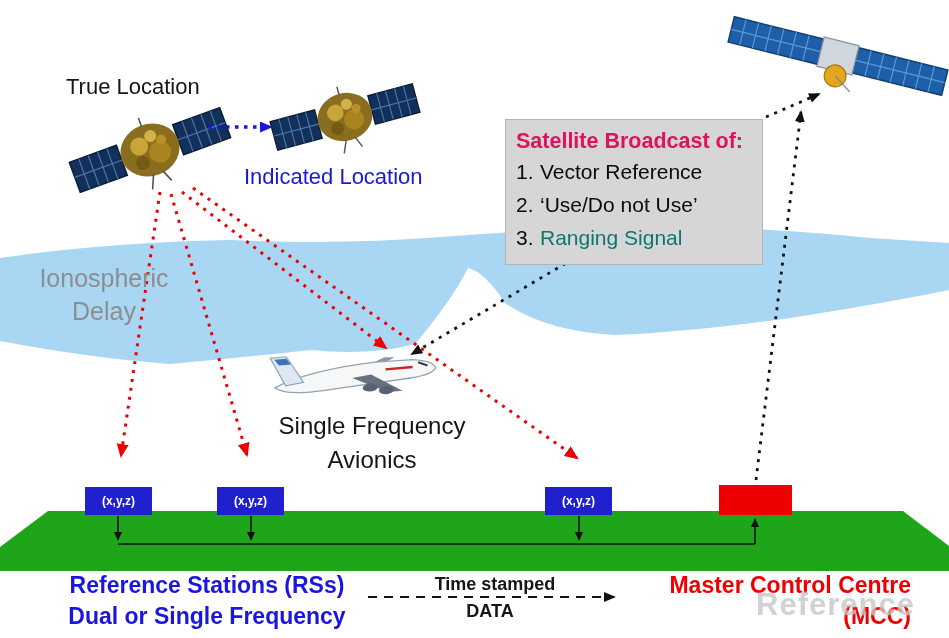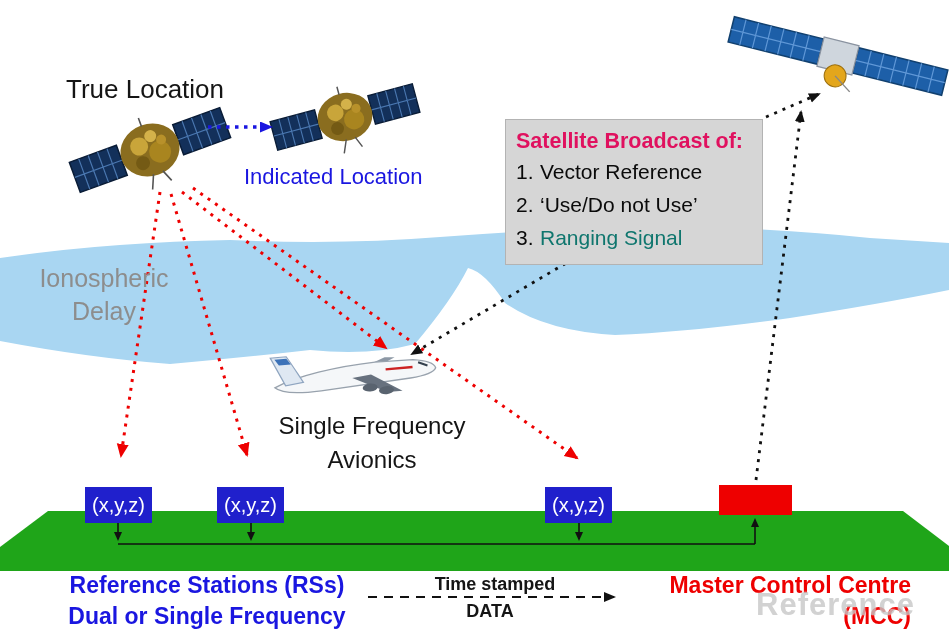--- a/index.html
+++ b/index.html
@@ -21,23 +21,23 @@
     box-sizing:border-box; background:#d6d6d6; border:1px solid #b3b3b3;
     padding:7px 10px 6px 10px;
     margin-top:32px;
   }
   .bb-title { color:#e0115f; font-weight:bold; font-size:21.5px; line-height:28px; }
   .bb-item  { display:flex; font-size:21px; line-height:33px; color:#0a0a0a; }
   .bb-num   { width:24px; flex:0 0 24px; }
   .bb-item.muted .bb-text { color:#0f766e; }
 
   .station {
-    position:absolute; top:487px; width:67px; height:36px;
-    background:#2020cc; color:#ffffff; font-size:20px;
-    display:flex; align-items:center; justify-content:center;
+    position:absolute; top:487px; width:67px; height:28px;
+    background:#2020cc; color:#ffffff; font-size:12px;
+    display:flex; align-items:center; justify-content:center;font-weight:bold;
   }
   .mcc-box {
     position:absolute; left:719px; top:485px; width:73px; height:30px;
     background:#ee0000;
   }
   .watermark {
     position:absolute; left:756px; top:587px; font-size:31px; font-weight:bold;
     color:#c7c7c7; opacity:0.8; letter-spacing:1px; text-shadow:0 0 2px #ffffff;
     z-index:5;
   }
@@ -129,21 +129,21 @@
       <path d="M118,516 L118,539" marker-end="url(#mBlkS)"></path>
       <path d="M251,516 L251,539" marker-end="url(#mBlkS)"></path>
       <path d="M579,516 L579,539" marker-end="url(#mBlkS)"></path>
       <path d="M118,544 L755,544"></path>
       <path d="M755,544 L755,520" marker-end="url(#mBlkS)"></path>
     </g>
 
     <path d="M368,597 L614,597" stroke="#111111" stroke-width="2.2" stroke-dasharray="9 7" marker-end="url(#mBlk)" fill="none"></path>
   </svg>
 
-  <div class="lbl black" style="left:66px; top:74px; font-size:26px;">True Location</div>
+  <div class="lbl black" style="left:66px; top:74px; font-size:22px;">True Location</div>
 
   <div class="lbl blue" style="left:244px; top:164px; font-size:22px;">Indicated Location</div>
 
   <div class="broadcast-box">
     <div class="bb-title">Satellite Broadcast of:</div>
     <div class="bb-item">
       <span class="bb-num">1.</span>
       <span class="bb-text">Vector Reference</span>
     </div>
     <div class="bb-item">

